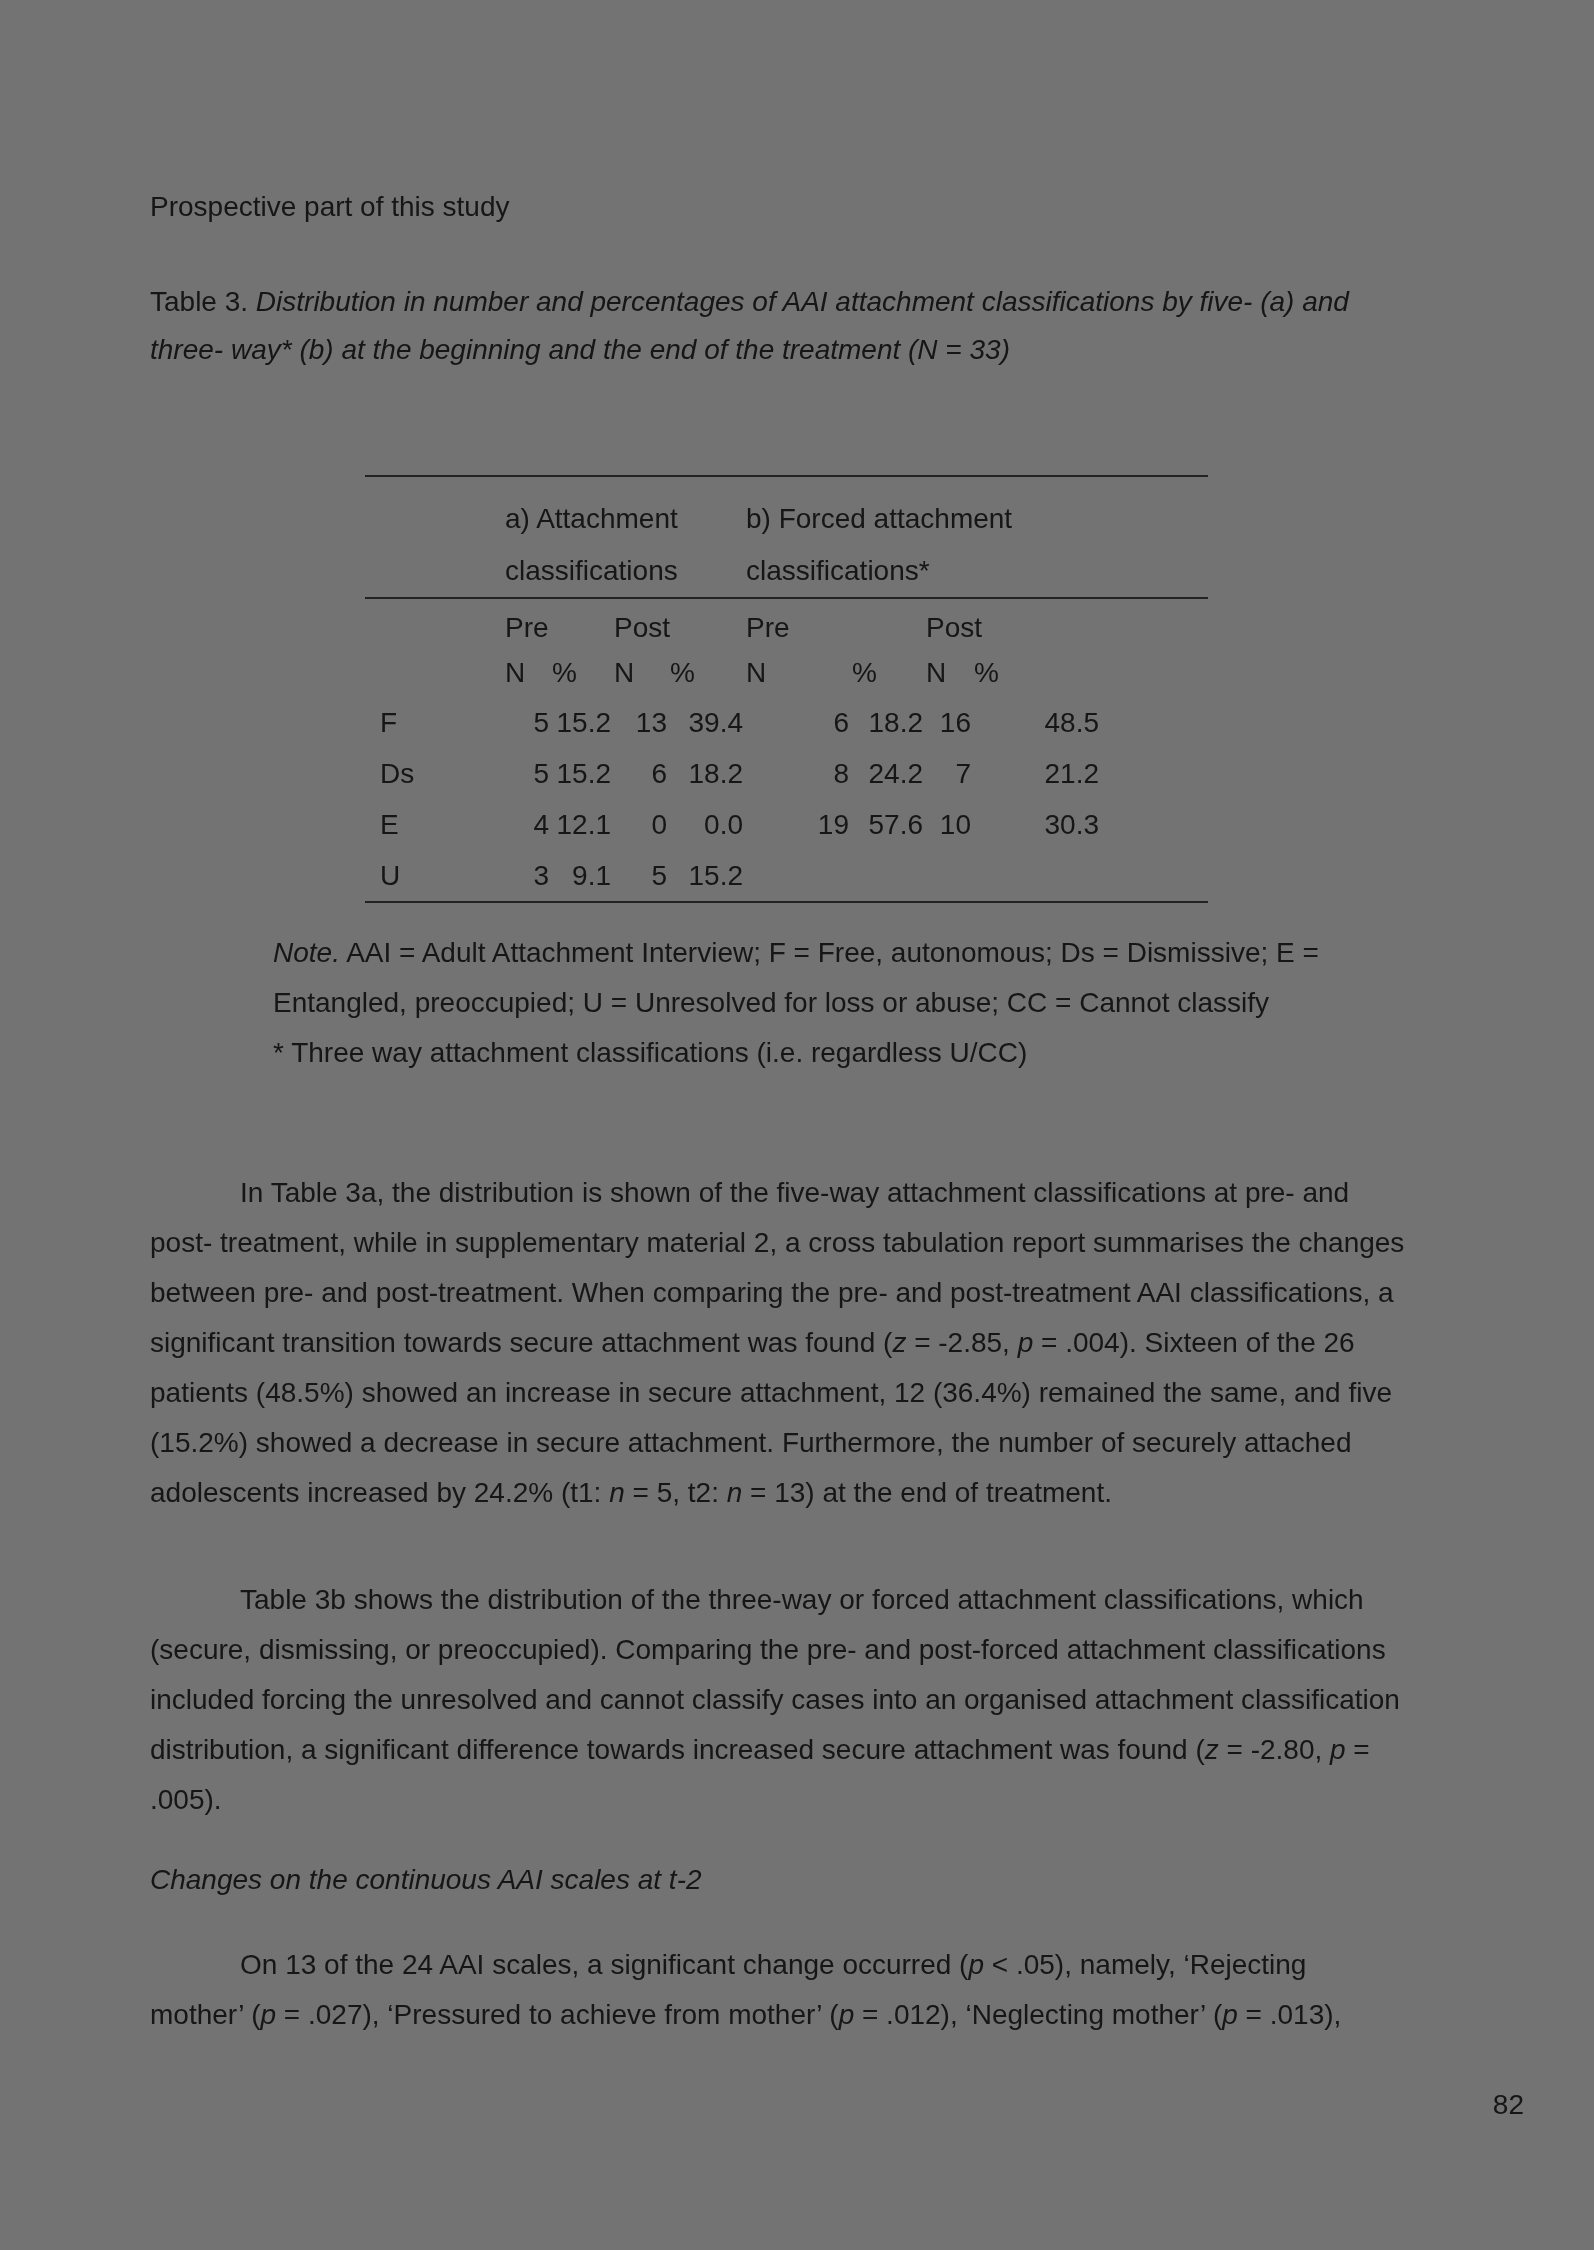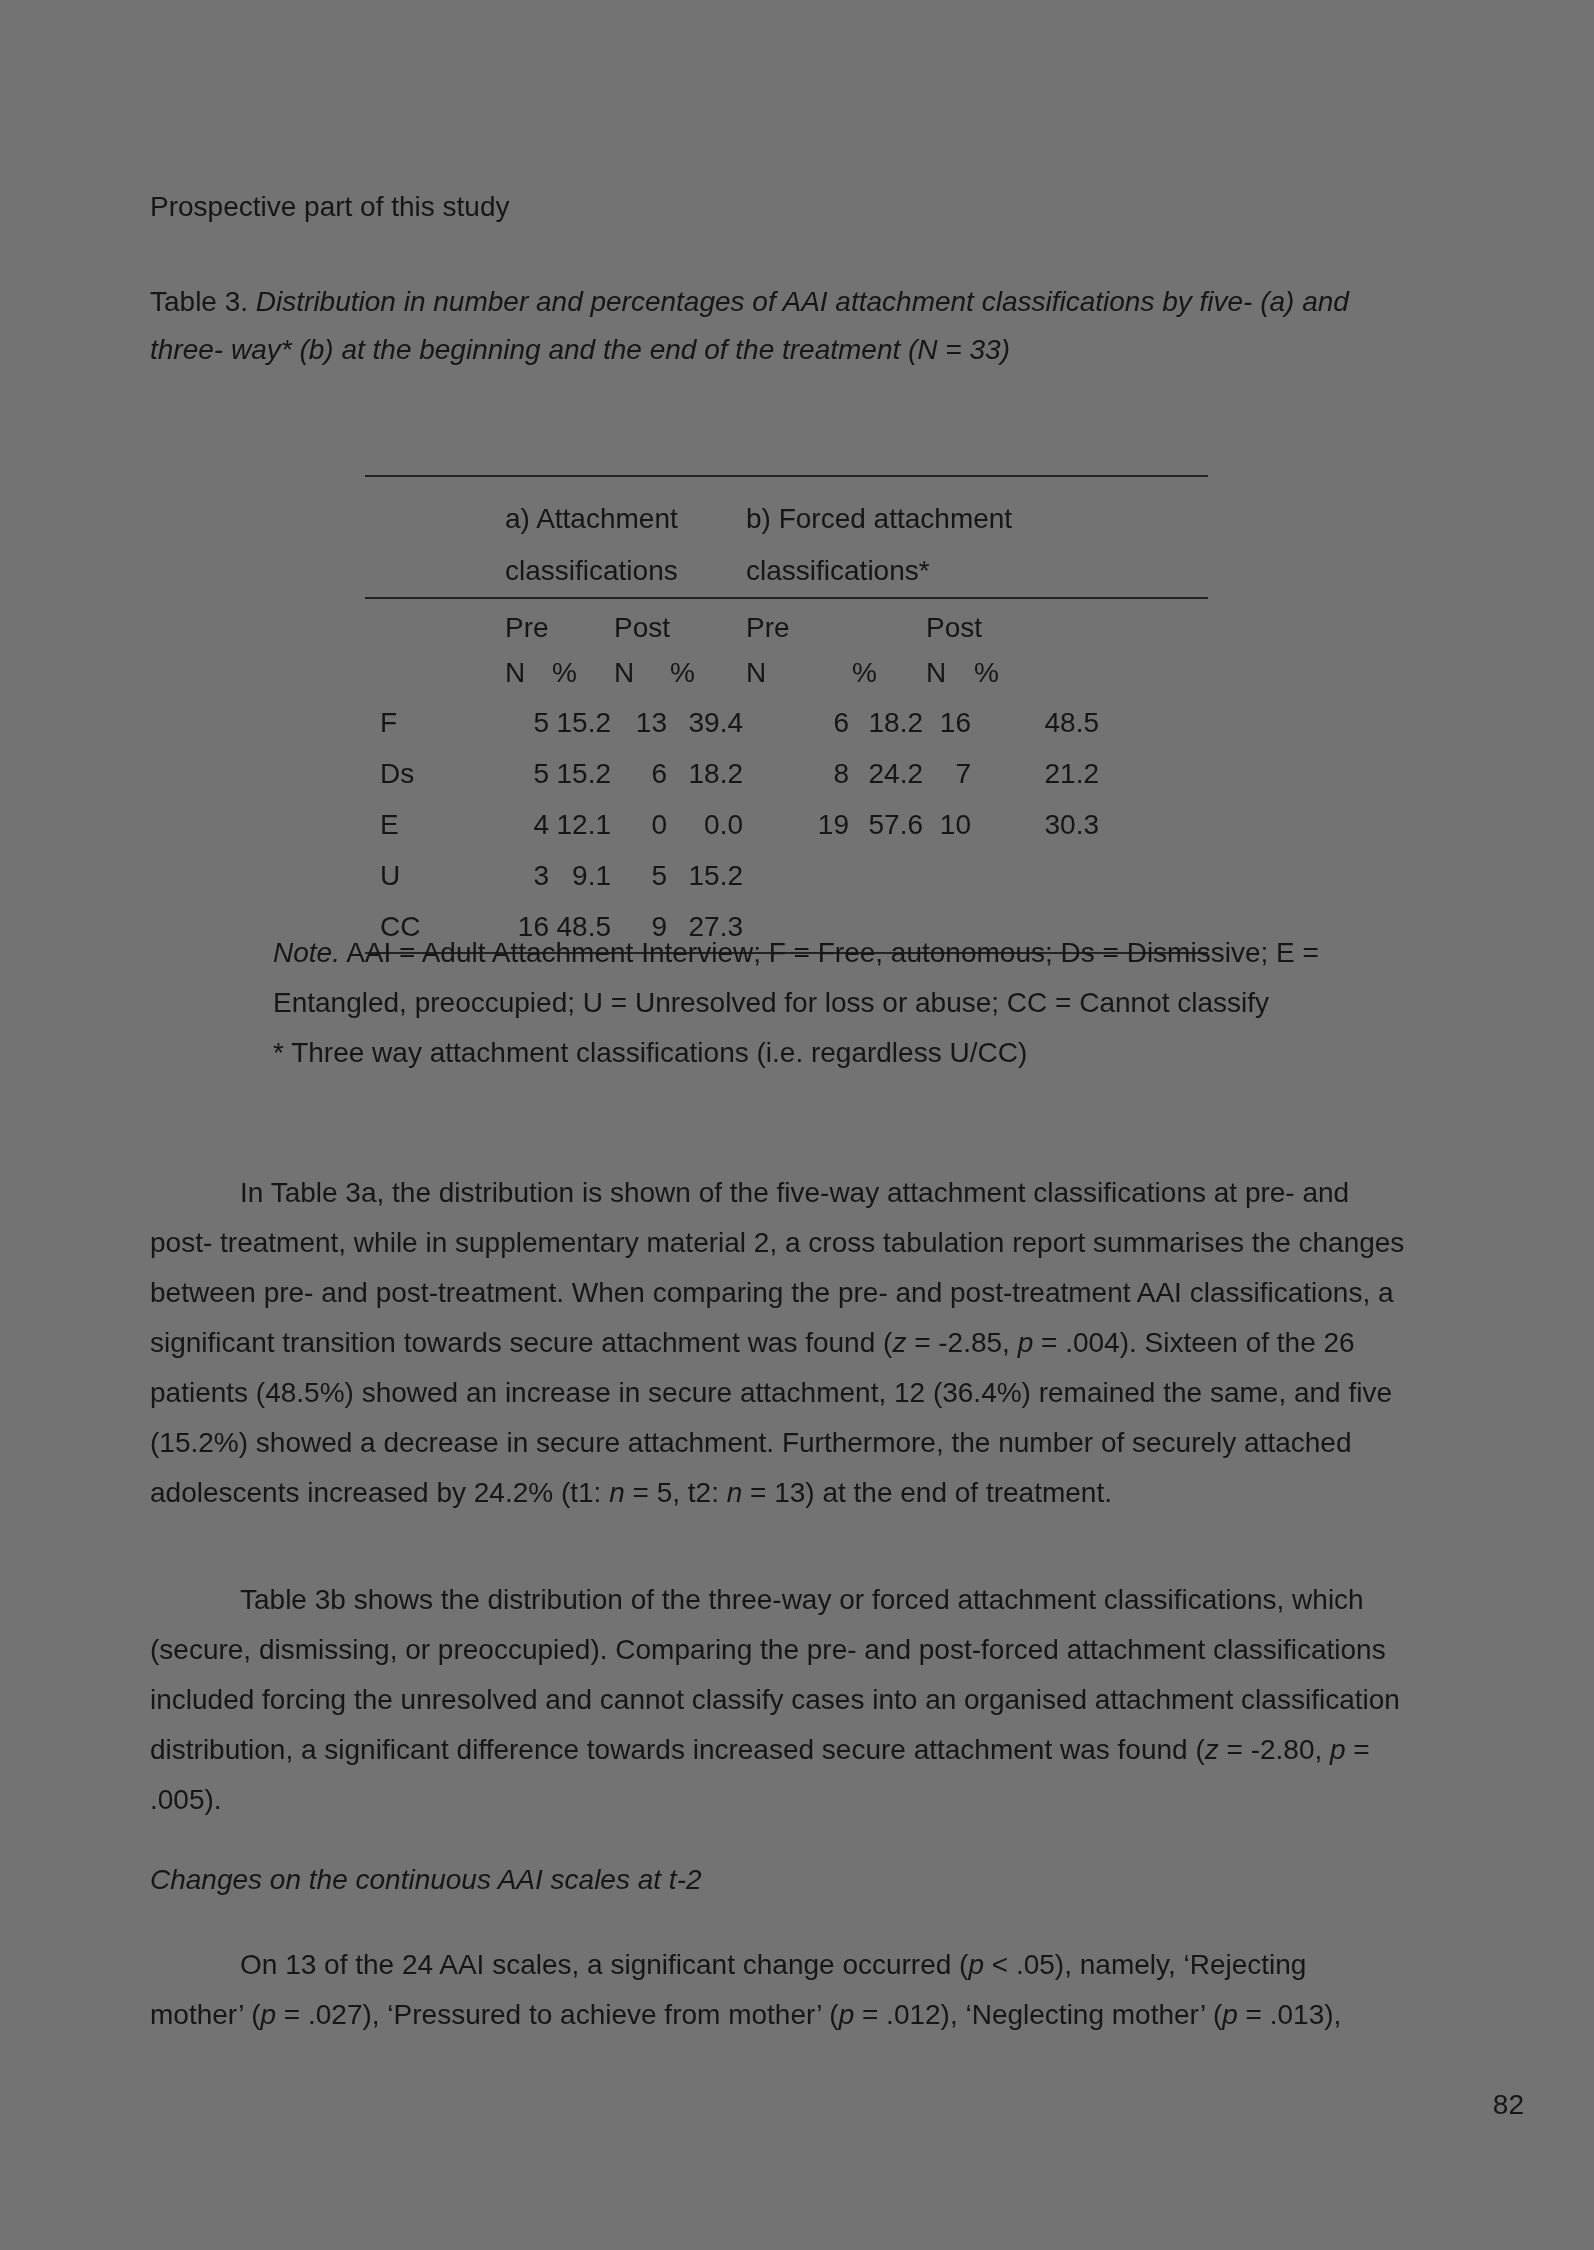--- a/index.html
+++ b/index.html
@@ -172,32 +172,20 @@
             <td class="num">3</td>
             <td class="num">9.1</td>
             <td class="num">5</td>
             <td class="num">15.2</td>
             <td class="num"></td>
             <td class="num"></td>
             <td class="num"></td>
             <td class="num"></td>
             <td class="fill"></td>
           </tr>
-          <tr>
-            <th class="rowlabel">CC</th>
-            <td class="num">16</td>
-            <td class="num">48.5</td>
-            <td class="num">9</td>
-            <td class="num">27.3</td>
-            <td class="num"></td>
-            <td class="num"></td>
-            <td class="num"></td>
-            <td class="num"></td>
-            <td class="fill"></td>
-          </tr>
         </tbody>
     </table>
   </div>
 
   <div class="abs note">
       <div class="tline"><span class="it">Note.</span><span> AAI = Adult Attachment Interview; F = Free, autonomous; Ds = Dismissive; E =</span></div>
       <div class="tline"><span>Entangled, preoccupied; U = Unresolved for loss or abuse; CC = Cannot classify</span></div>
       <div class="tline"><span>* Three way attachment classifications (i.e. regardless U/CC)</span></div>
     </div>
 

